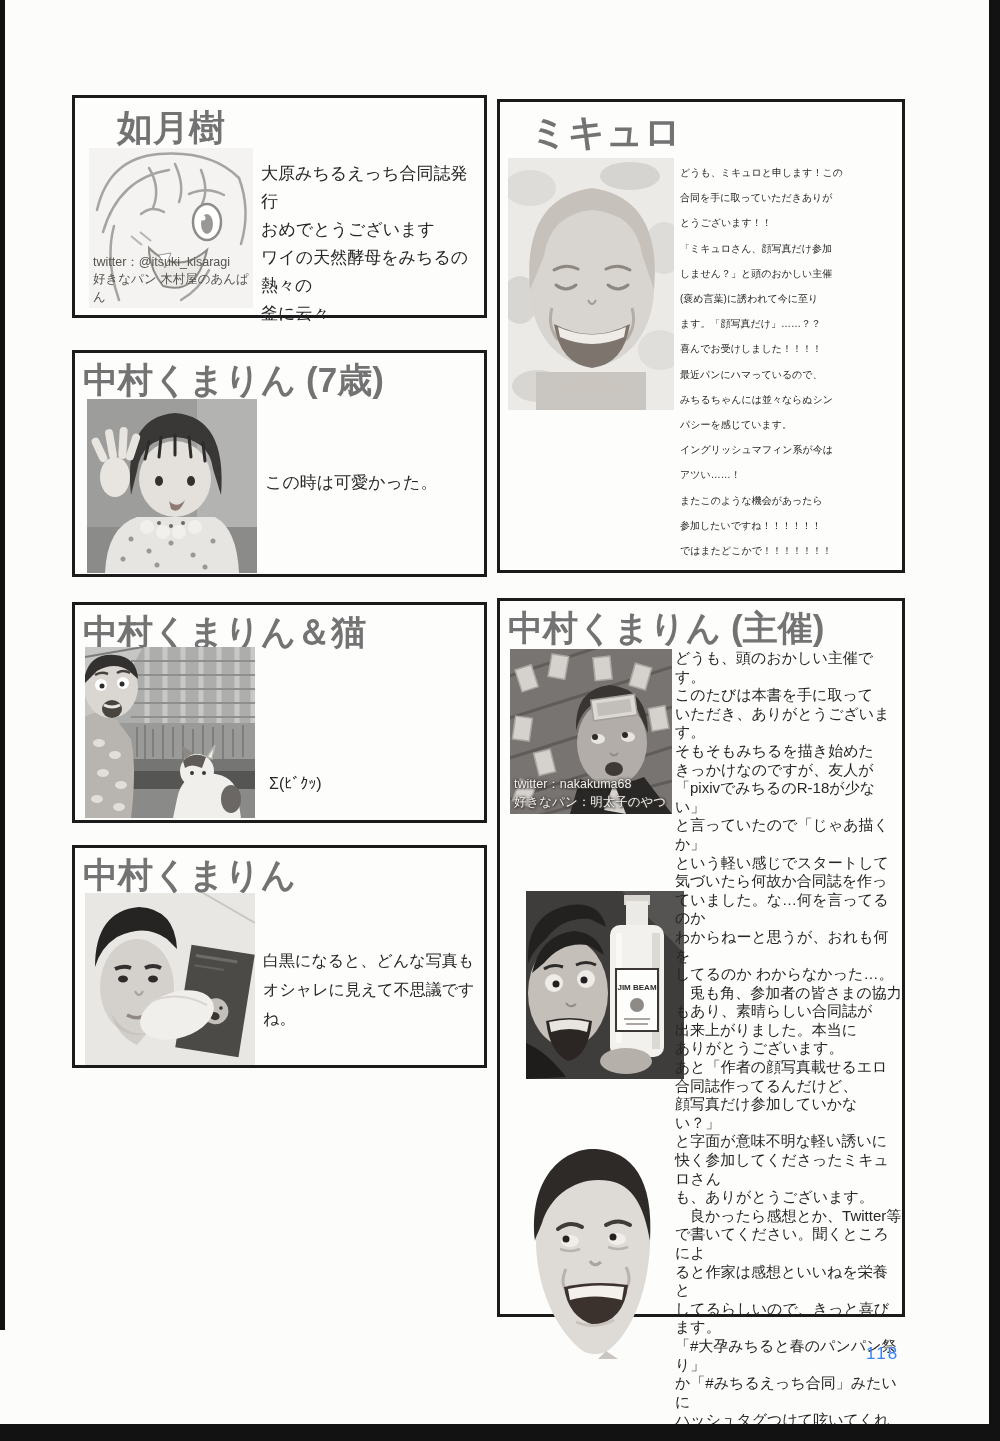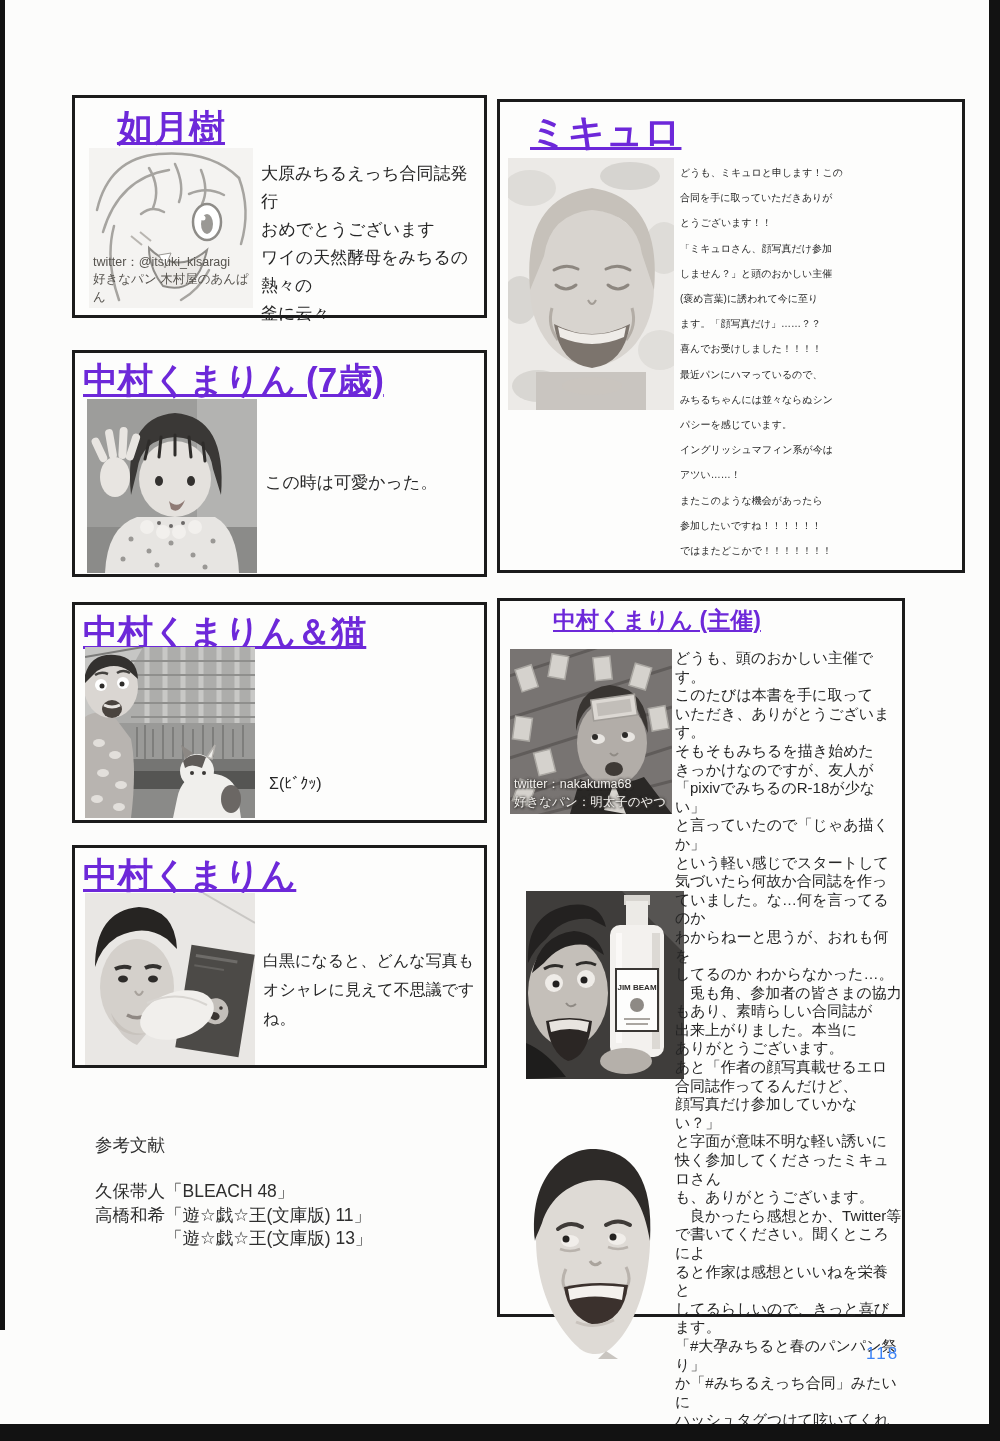--- a/index.html
+++ b/index.html
@@ -5,35 +5,35 @@
   html,body{margin:0;padding:0;background:#ffffff;}
   #page{position:relative;width:1000px;height:1441px;background:#fcfcfb;overflow:hidden;
         font-family:"Liberation Sans","DejaVu Sans",sans-serif;color:#222;}
   
   .edge{position:absolute;background:#121212;}
   #edge-left{left:0;top:0;width:5px;height:1330px;}
   #edge-right{right:0;top:0;width:11px;height:1441px;}
   #edge-bottom{left:0;top:1424px;width:1000px;height:17px;}
 
   .box{position:absolute;box-sizing:border-box;border:3px solid #1b1b1b;background:#fdfdfc;}
-  .box-title{position:absolute;font-weight:bold;color:#6d28d9;white-space:nowrap;text-decoration:underline;}
+  .box-title{position:absolute;font-weight:bold;color:#737373;white-space:nowrap;}
   .comment{position:absolute;white-space:pre-line;color:#262626;}
   .photo{position:absolute;overflow:hidden;background:#c2410c;}
   .photo svg{display:block;width:100%;height:100%;}
   .photo-caption{position:absolute;left:4px;white-space:pre-line;font-size:12.5px;line-height:17.5px;}
 
   
   #box-kisaragi{left:72px;top:95px;width:415px;height:223px;}
   #box-kisaragi .box-title{left:42px;top:6px;font-size:36px;}
   #box-kisaragi .photo{left:14px;top:50px;width:164px;height:160px;background:#86efac;}
   #box-kisaragi .comment{left:186px;top:62px;font-size:17px;line-height:28px;}
   #box-kisaragi .photo-caption{bottom:2px;color:#56534e;}
 
   
-  #box-mikyuro{left:497px;top:99px;width:468px;height:474px;}
+  #box-mikyuro{left:497px;top:99px;width:408px;height:474px;}
   #box-mikyuro .box-title{left:30px;top:6px;font-size:37px;}
   #box-mikyuro .photo{left:8px;top:56px;width:166px;height:252px;}
   #box-mikyuro .comment{left:180px;top:58px;font-size:10px;line-height:25.2px;}
 
   
   #box-kumarin7{left:72px;top:350px;width:415px;height:227px;}
   #box-kumarin7 .box-title{left:8px;top:4px;font-size:35px;}
   #box-kumarin7 .photo{left:12px;top:46px;width:170px;height:174px;}
   #box-kumarin7 .comment{left:190px;top:116px;font-size:17px;line-height:28px;}
 
@@ -44,21 +44,21 @@
   #box-kumarincat .comment{left:194px;top:168px;font-size:16px;line-height:22px;}
 
   
   #box-kumarinbw{left:72px;top:845px;width:415px;height:223px;}
   #box-kumarinbw .box-title{left:8px;top:4px;font-size:35px;}
   #box-kumarinbw .photo{left:10px;top:45px;width:170px;height:172px;}
   #box-kumarinbw .comment{left:188px;top:98px;font-size:16px;line-height:29px;}
 
   
   #box-host{left:497px;top:598px;width:408px;height:719px;}
-  #box-host .box-title{left:8px;top:4px;font-size:23px;margin-left:45px;}
+  #box-host .box-title{left:8px;top:4px;font-size:35px;}
   #box-host .photo-cards{left:10px;top:48px;width:162px;height:165px;}
   #box-host .photo-cards .photo-caption{bottom:3px;color:#f3f1ee;
       text-shadow:0 0 3px #3b3835,0 0 3px #3b3835,1px 1px 2px #3b3835;}
   #box-host .photo-beam{left:26px;top:290px;width:158px;height:188px;}
   #box-host .photo-face{left:14px;top:540px;width:158px;height:218px;overflow:visible;background:transparent;z-index:5;}
   #box-host .comment{left:175px;top:48px;font-size:15px;line-height:18.6px;}
 
   
   #references{position:absolute;left:95px;top:1133px;color:#2e2e2e;font-size:17.5px;}
   #references .ref-heading{font-size:17.5px;font-weight:normal;margin:0;}
@@ -453,25 +453,19 @@
 ハッシュタグつけて呟いてくれると
 嬉しいなぁ…。あと名指しで感想呟
 くと作家さん喜ぶだろうなぁ…。
 　これを機に、みちるのえっちが
 世に増えたら良いなぁ、
 と思います。
 あと良い子の皆は自分の顔写真を
 同人誌に貼るのは止めようね。</div>
   </div>
 
-  <div id="references">
-    <div class="ref-heading">参考文献</div>
-    <div class="ref-list">久保帯人「BLEACH 48」
-高橋和希「遊☆戯☆王(文庫版) 11」
-　　　　「遊☆戯☆王(文庫版) 13」</div>
-  </div>
 
   <div id="page-number">118</div>
 
   <div class="edge" id="edge-left"></div>
   <div class="edge" id="edge-right"></div>
   <div class="edge" id="edge-bottom"></div>
 </div>
 
 </body></html>

